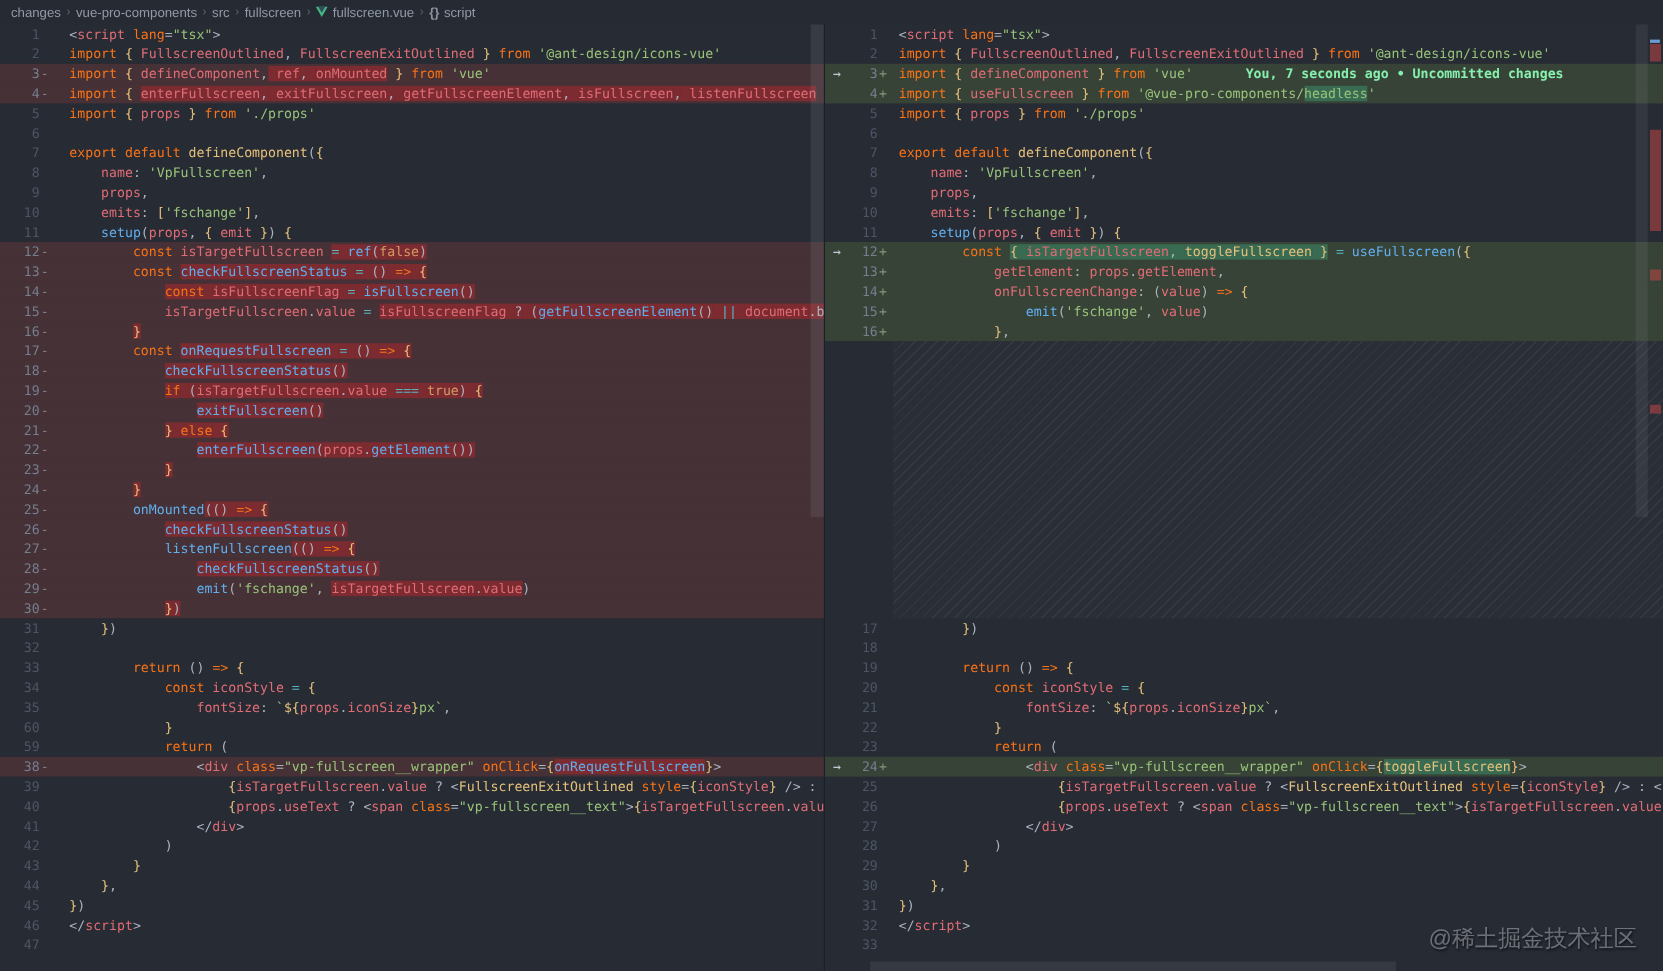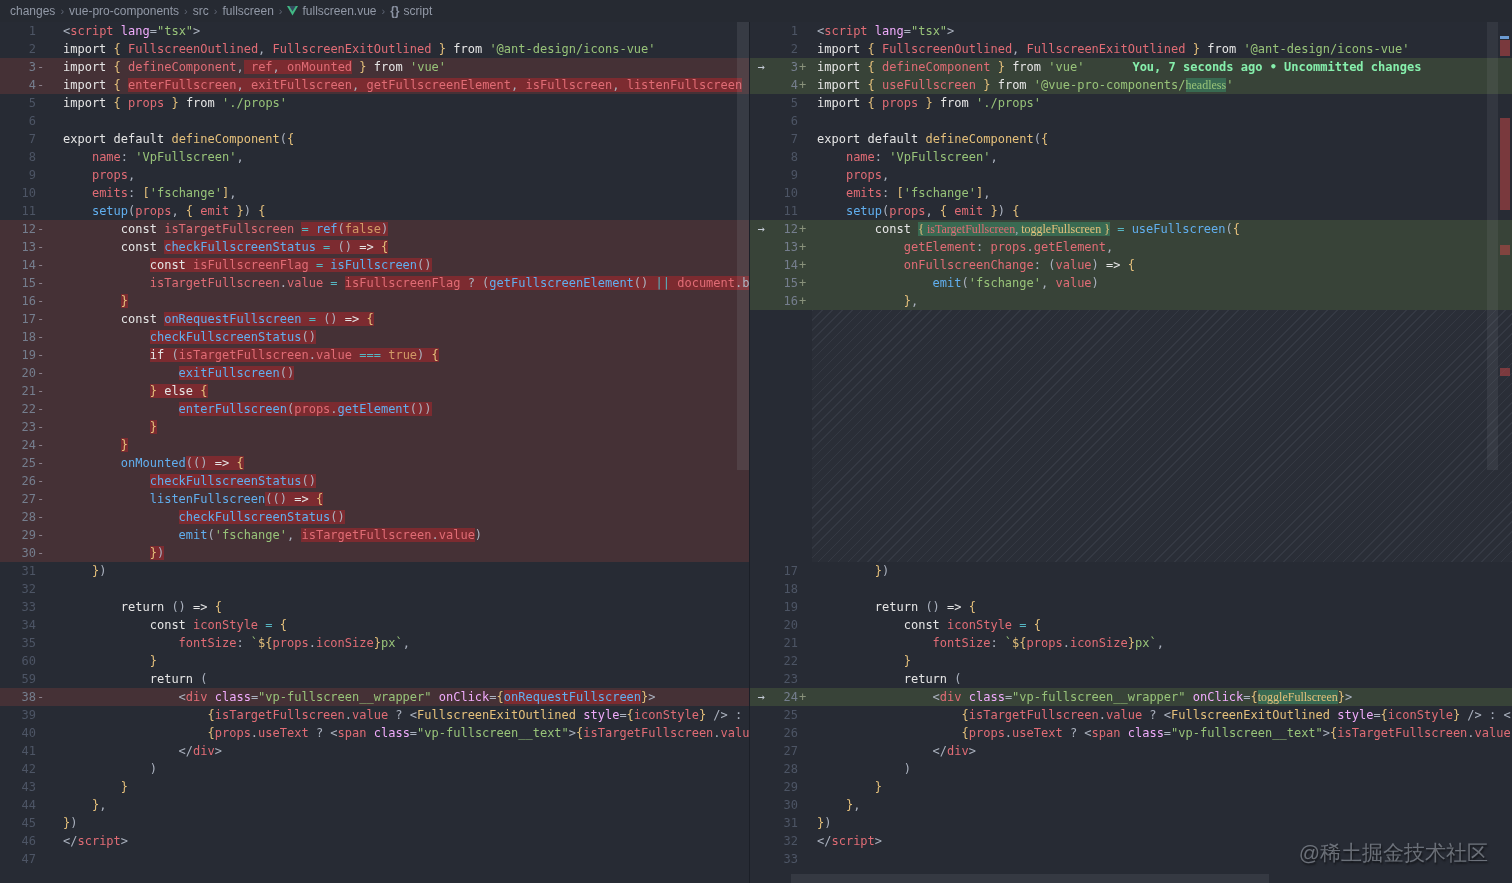--- a/index.html
+++ b/index.html
@@ -26,25 +26,25 @@
   .left .gnum{width:36px;}
   .right .gnum{width:26px;}
   .gsign{flex:none;width:14px;color:#8a7f88;padding-left:1px;}
   .row.add .gsign{color:#89927b;}
   .row.del .gnum,.row.add .gnum{color:#757e8e;}
   .garrow{flex:none;width:22px;color:#c3c9d4;text-align:center;}
   .code{flex:1;overflow:hidden;}
   .left .code{padding-left:12px;}
   .right .code{padding-left:4px;}
   
-  .tp{color:#abb2bf}.tk{color:#e5e5e5}.tf{color:#61afef}.tv{color:#e06c75}
-  .ts{color:#98c379}.tn{color:#d19a66}.ty{color:#e5c07b}.ta{color:#f0abfc}
+  .tp{color:#abb2bf}.tk{color:#f97316}.tf{color:#61afef}.tv{color:#e06c75}
+  .ts{color:#98c379}.tn{color:#d19a66}.ty{color:#e5c07b}.ta{color:#f97316}
   .tt{color:#e06c75}.to{color:#56b6c2}
   .row.del .h{background:rgba(200,35,40,0.42);}
-  .row.add .h{background:rgba(60,170,125,0.38);font-family:Liberation Serif, serif;}
+  .row.add .h{background:rgba(60,170,125,0.38);}
   .blame{color:#86efac;padding-left:48px;font-weight:bold;}
   
   .filler{display:flex;}
   .filler .fgut{flex:none;}.right .fgut{width:62px;}
   .filler .fhatch{flex:1;background:repeating-linear-gradient(135deg,rgba(170,180,200,0.10) 0 1px,rgba(255,255,255,0.015) 1px 7px);}
   
   .vslider{position:absolute;background:rgba(200,205,215,0.10);}
   .pane.left .vslider{right:0;width:12px;top:0;height:448px;}
   .pane.right .vslider{right:14px;width:11px;top:0;height:448px;background:rgba(200,205,215,0.08);}
   .vruler{position:absolute;right:0;top:0;bottom:0;width:14px;}

